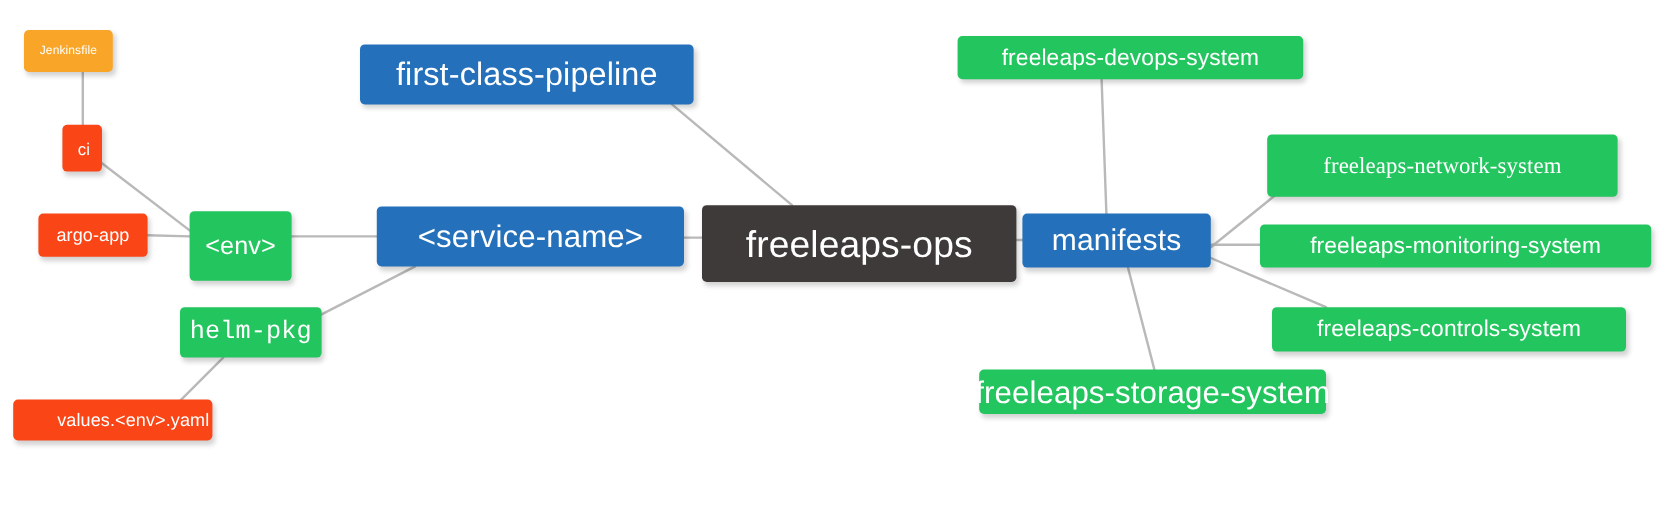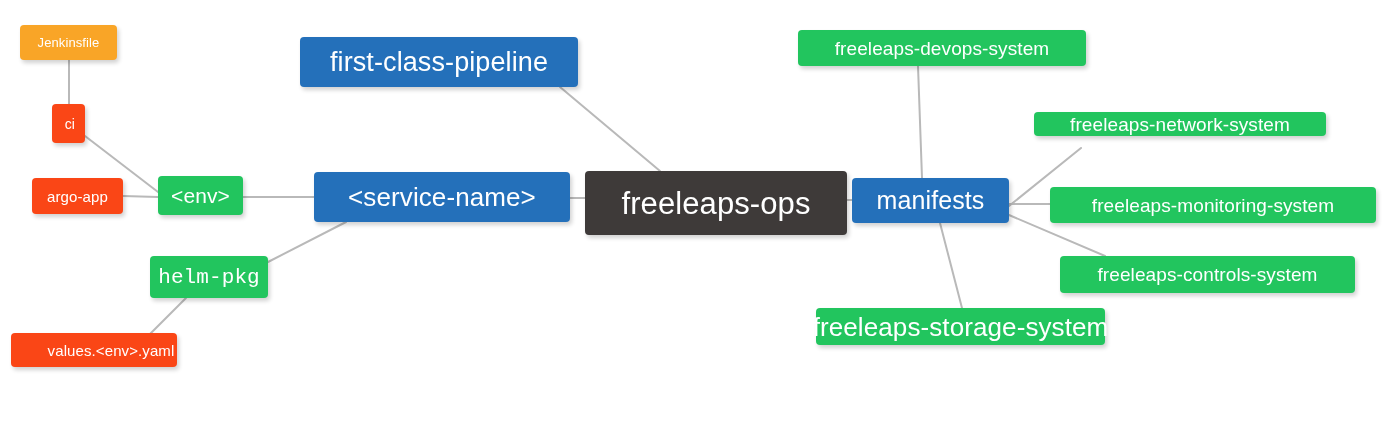--- a/index.html
+++ b/index.html
@@ -62,30 +62,30 @@
       <line x1="560" y1="87" x2="660" y2="171" stroke="#b9b9b9" stroke-width="2" stroke-linecap="round"></line>
       <line x1="570" y1="198" x2="585" y2="198" stroke="#b9b9b9" stroke-width="2" stroke-linecap="round"></line>
       <line x1="847" y1="200" x2="852" y2="200" stroke="#b9b9b9" stroke-width="2" stroke-linecap="round"></line>
       <line x1="922" y1="178" x2="918" y2="66" stroke="#b9b9b9" stroke-width="2" stroke-linecap="round"></line>
       <line x1="1009" y1="206" x2="1081" y2="148" stroke="#b9b9b9" stroke-width="2" stroke-linecap="round"></line>
       <line x1="1009" y1="204" x2="1050" y2="204" stroke="#b9b9b9" stroke-width="2" stroke-linecap="round"></line>
       <line x1="1009" y1="215" x2="1105" y2="256" stroke="#b9b9b9" stroke-width="2" stroke-linecap="round"></line>
       <line x1="940" y1="223" x2="962" y2="308" stroke="#b9b9b9" stroke-width="2" stroke-linecap="round"></line>
     </svg>
   <div id="node-layer">
-      <div class="node" style="left: 20px; top: 25px; width: 97px; height: 35px; background: rgb(249, 165, 39); font-size: 13px;">
+      <div class="node" style="left: 20px; top: 25px; width: 74px; height: 35px; background: rgb(249, 165, 39); font-size: 10px;">
         <span class="node-label">Jenkinsfile</span>
       </div>
       <div class="node" style="left: 52px; top: 104px; width: 33px; height: 39px; background: rgb(250, 70, 22); font-size: 14px; justify-content: flex-end;">
         <span class="node-label">ci</span>
       </div>
       <div class="node" style="left: 32px; top: 178px; width: 91px; height: 36px; background: rgb(250, 70, 22); font-size: 15px;">
         <span class="node-label">argo-app</span>
       </div>
-      <div class="node" style="left: 158px; top: 176px; width: 85px; height: 39px; background: rgb(34, 197, 94); font-size: 21px;">
+      <div class="node" style="left: 158px; top: 176px; width: 85px; height: 58px; background: rgb(34, 197, 94); font-size: 21px;">
         <span class="node-label">&lt;env&gt;</span>
       </div>
       <div class="node" style="left: 150px; top: 256px; width: 118px; height: 42px; background: rgb(34, 197, 94); font-size: 21px; font-family: Liberation Mono, monospace;">
         <span class="node-label">helm-pkg</span>
       </div>
       <div class="node" style="left: 11px; top: 333px; width: 166px; height: 34px; background: rgb(250, 70, 22); font-size: 15px; padding-left: 44px;">
         <span class="node-label">values.&lt;env&gt;.yaml</span>
       </div>
       <div class="node" style="left: 300px; top: 37px; width: 278px; height: 50px; background: rgb(36, 112, 186); font-size: 27px;">
         <span class="node-label">first-class-pipeline</span>
@@ -95,21 +95,21 @@
       </div>
       <div class="node" style="left: 585px; top: 171px; width: 262px; height: 64px; background: rgb(62, 58, 57); font-size: 31px; text-align: right;">
         <span class="node-label">freeleaps-ops</span>
       </div>
       <div class="node" style="left: 852px; top: 178px; width: 157px; height: 45px; background: rgb(36, 112, 186); font-size: 25px;">
         <span class="node-label">manifests</span>
       </div>
       <div class="node" style="left: 798px; top: 30px; width: 288px; height: 36px; background: rgb(34, 197, 94); font-size: 19px;">
         <span class="node-label">freeleaps-devops-system</span>
       </div>
-      <div class="node" style="left: 1034px; top: 112px; width: 292px; height: 24px; background: rgb(34, 197, 94); font-size: 19px;">
+      <div class="node" style="left: 1056px; top: 112px; width: 292px; height: 52px; background: rgb(34, 197, 94); font-size: 19px; font-family: Liberation Serif, serif;">
         <span class="node-label">freeleaps-network-system</span>
       </div>
       <div class="node" style="left: 1050px; top: 187px; width: 326px; height: 36px; background: rgb(34, 197, 94); font-size: 19px;">
         <span class="node-label">freeleaps-monitoring-system</span>
       </div>
       <div class="node" style="left: 1060px; top: 256px; width: 295px; height: 37px; background: rgb(34, 197, 94); font-size: 19px;">
         <span class="node-label">freeleaps-controls-system</span>
       </div>
       <div class="node" style="left: 816px; top: 308px; width: 289px; height: 37px; background: rgb(34, 197, 94); font-size: 26px;">
         <span class="node-label">freeleaps-storage-system</span>

